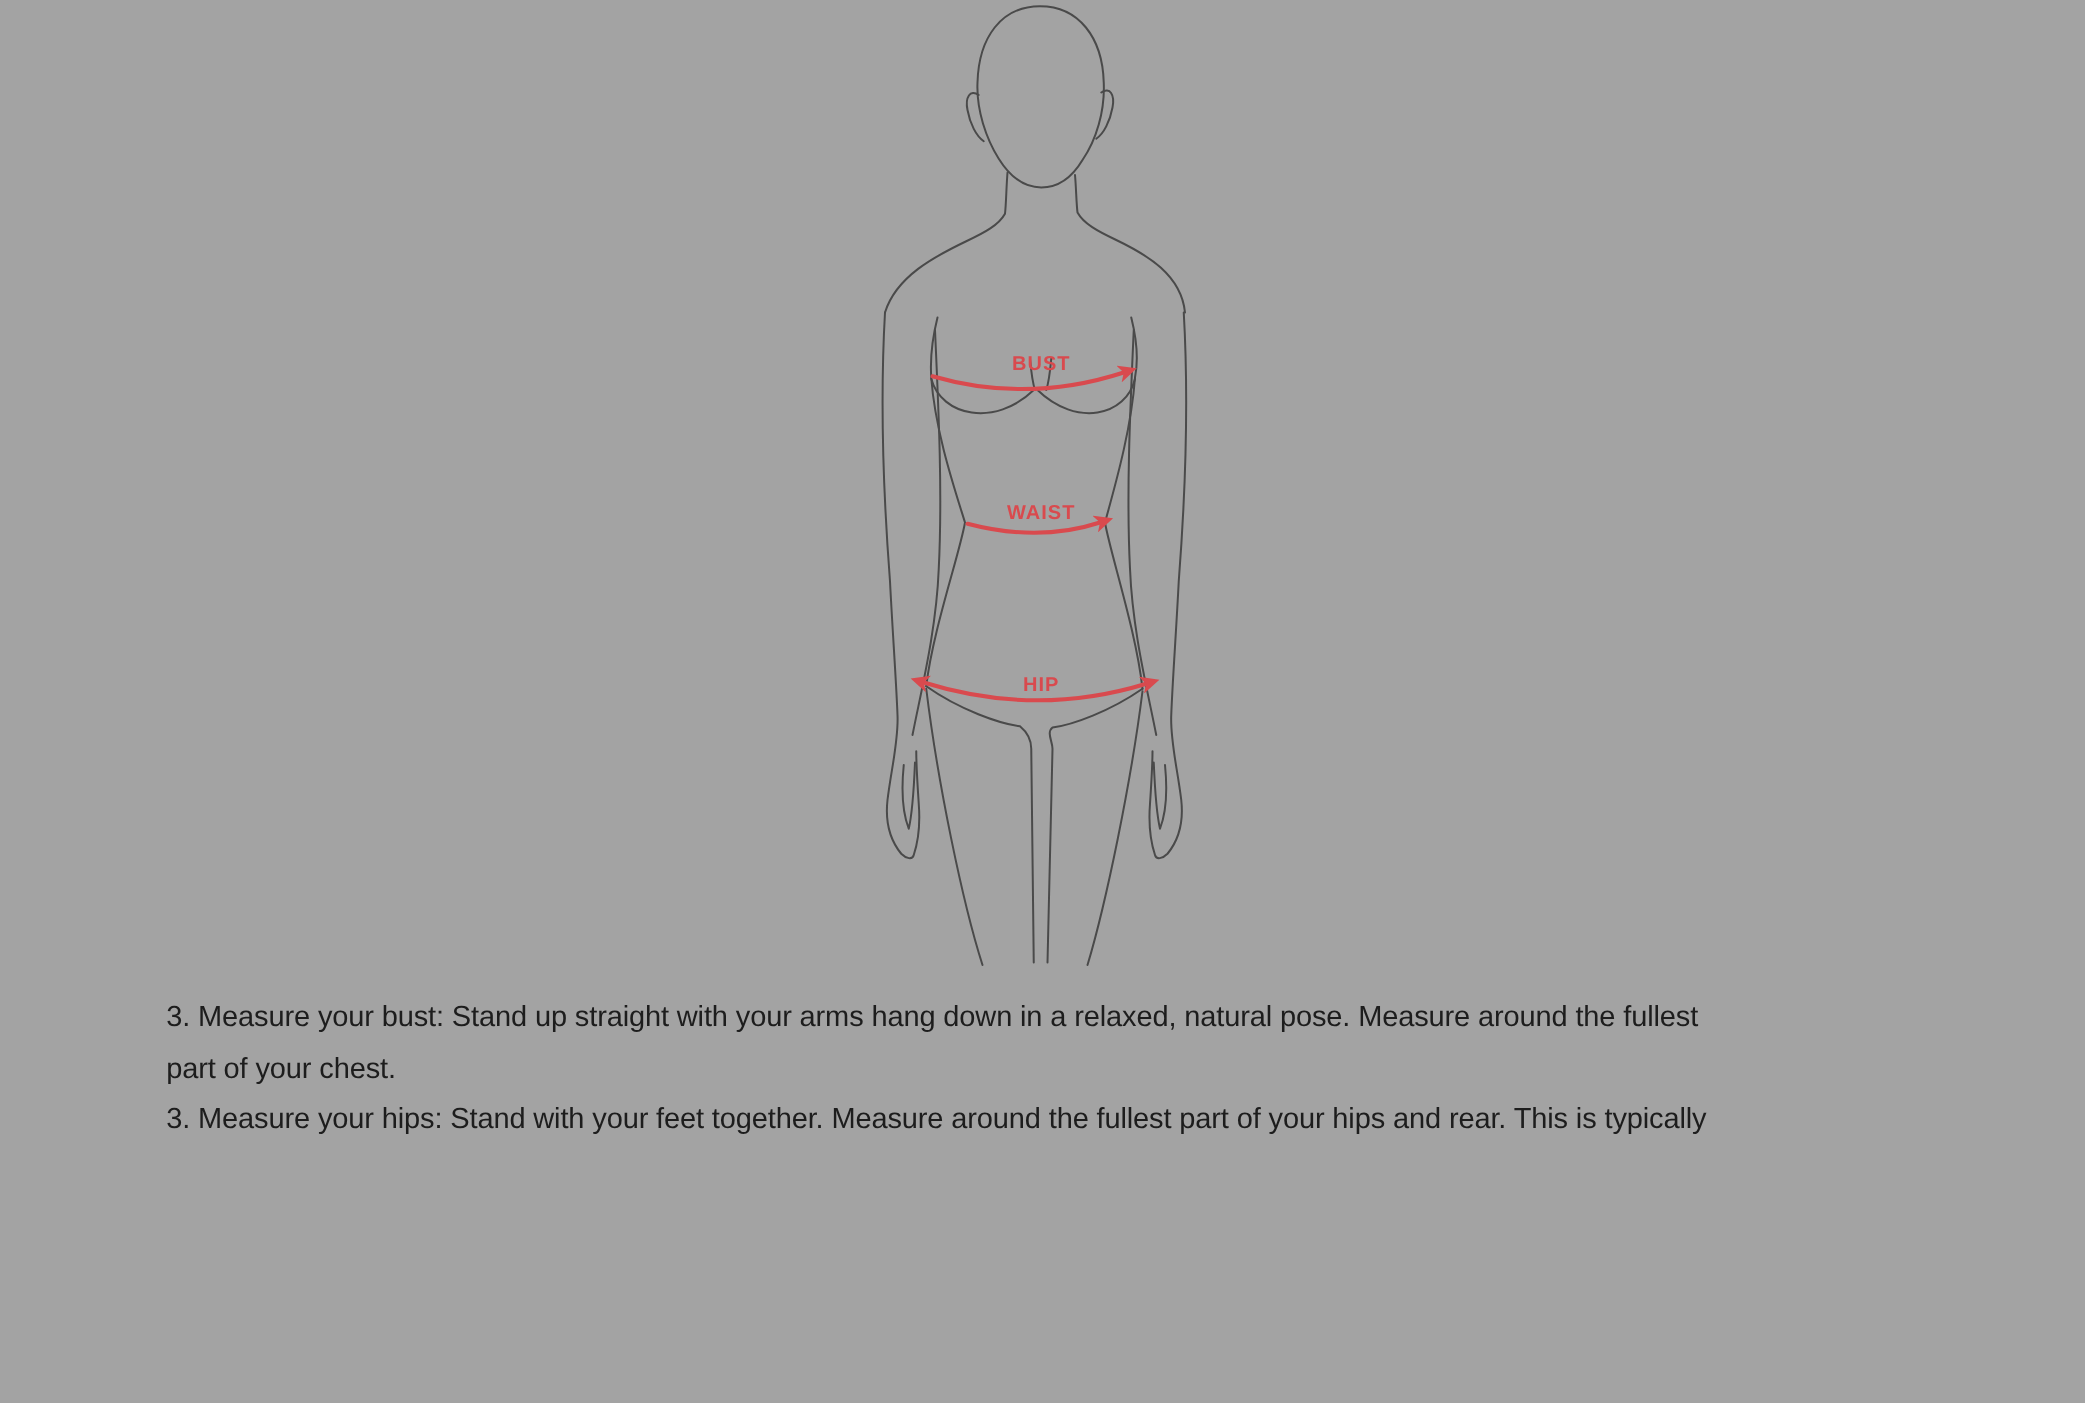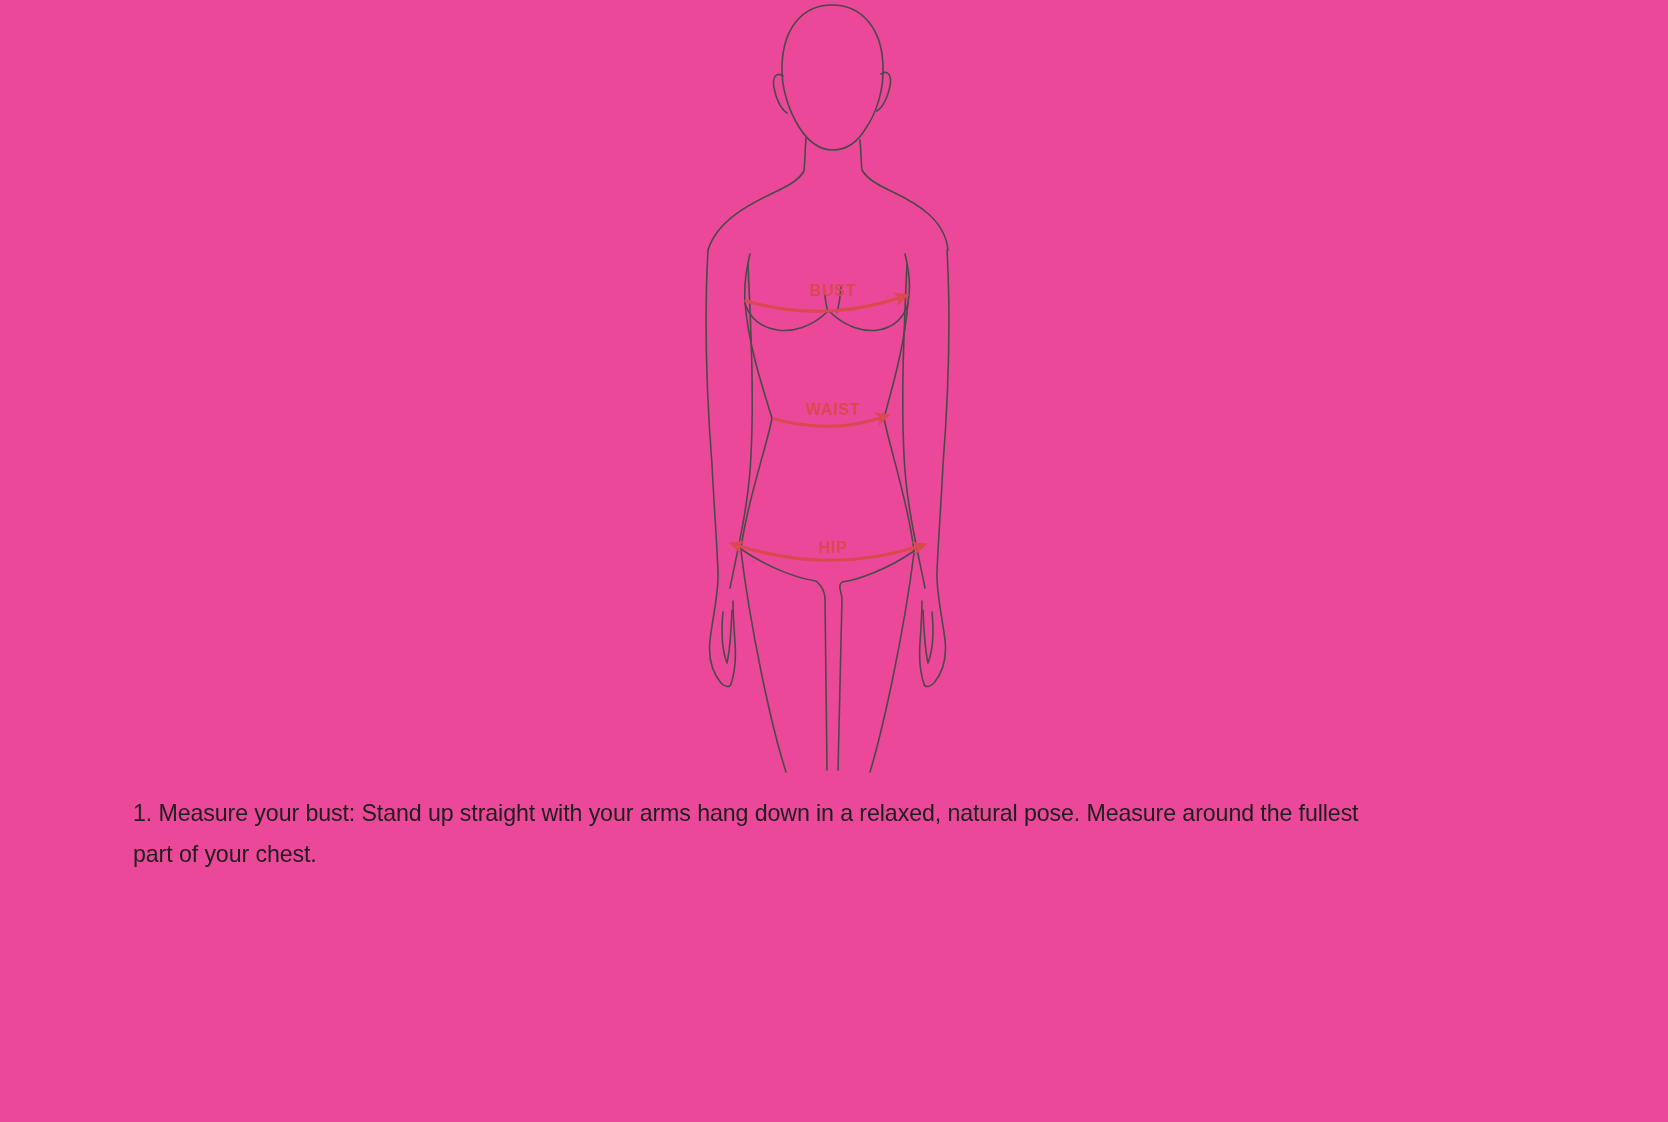--- a/index.html
+++ b/index.html
@@ -5,21 +5,21 @@
   html, body {
     margin: 0;
     padding: 0;
     background: #ffffff;
     font-family: "Liberation Sans", sans-serif;
   }
   .canvas {
     position: relative;
     width: 1668px;
     height: 1122px;
-    background: #ec4899;
+    background: #a3a3a3;
     overflow: hidden;
   }
   .diagram-svg {
     position: absolute;
     left: 650px;
     top: 0;
     width: 350px;
     height: 790px;
   }
   .outline {
@@ -109,17 +109,18 @@
       <path class="measure" d="M 774 419 Q 831 434 880 418" marker-end="url(#arrE)"></path>
       <path class="measure" d="M 739 546 Q 829 574 917 547" marker-start="url(#arrS)" marker-end="url(#arrE)"></path>
     </g>
 
     <text class="measure-label" x="833" y="296">BUST</text>
     <text class="measure-label" x="833" y="415">WAIST</text>
     <text class="measure-label" x="833" y="553">HIP</text>
   </svg>
 
   <div class="instructions">
-    <div class="line">1. Measure your bust: Stand up straight with your arms hang down in a relaxed, natural pose. Measure around the fullest</div>
+    <div class="line">3. Measure your bust: Stand up straight with your arms hang down in a relaxed, natural pose. Measure around the fullest</div>
     <div class="line">part of your chest.</div>
+    <div class="line">3. Measure your hips: Stand with your feet together. Measure around the fullest part of your hips and rear. This is typically</div>
   </div>
 
 </div>
 
 </body></html>

